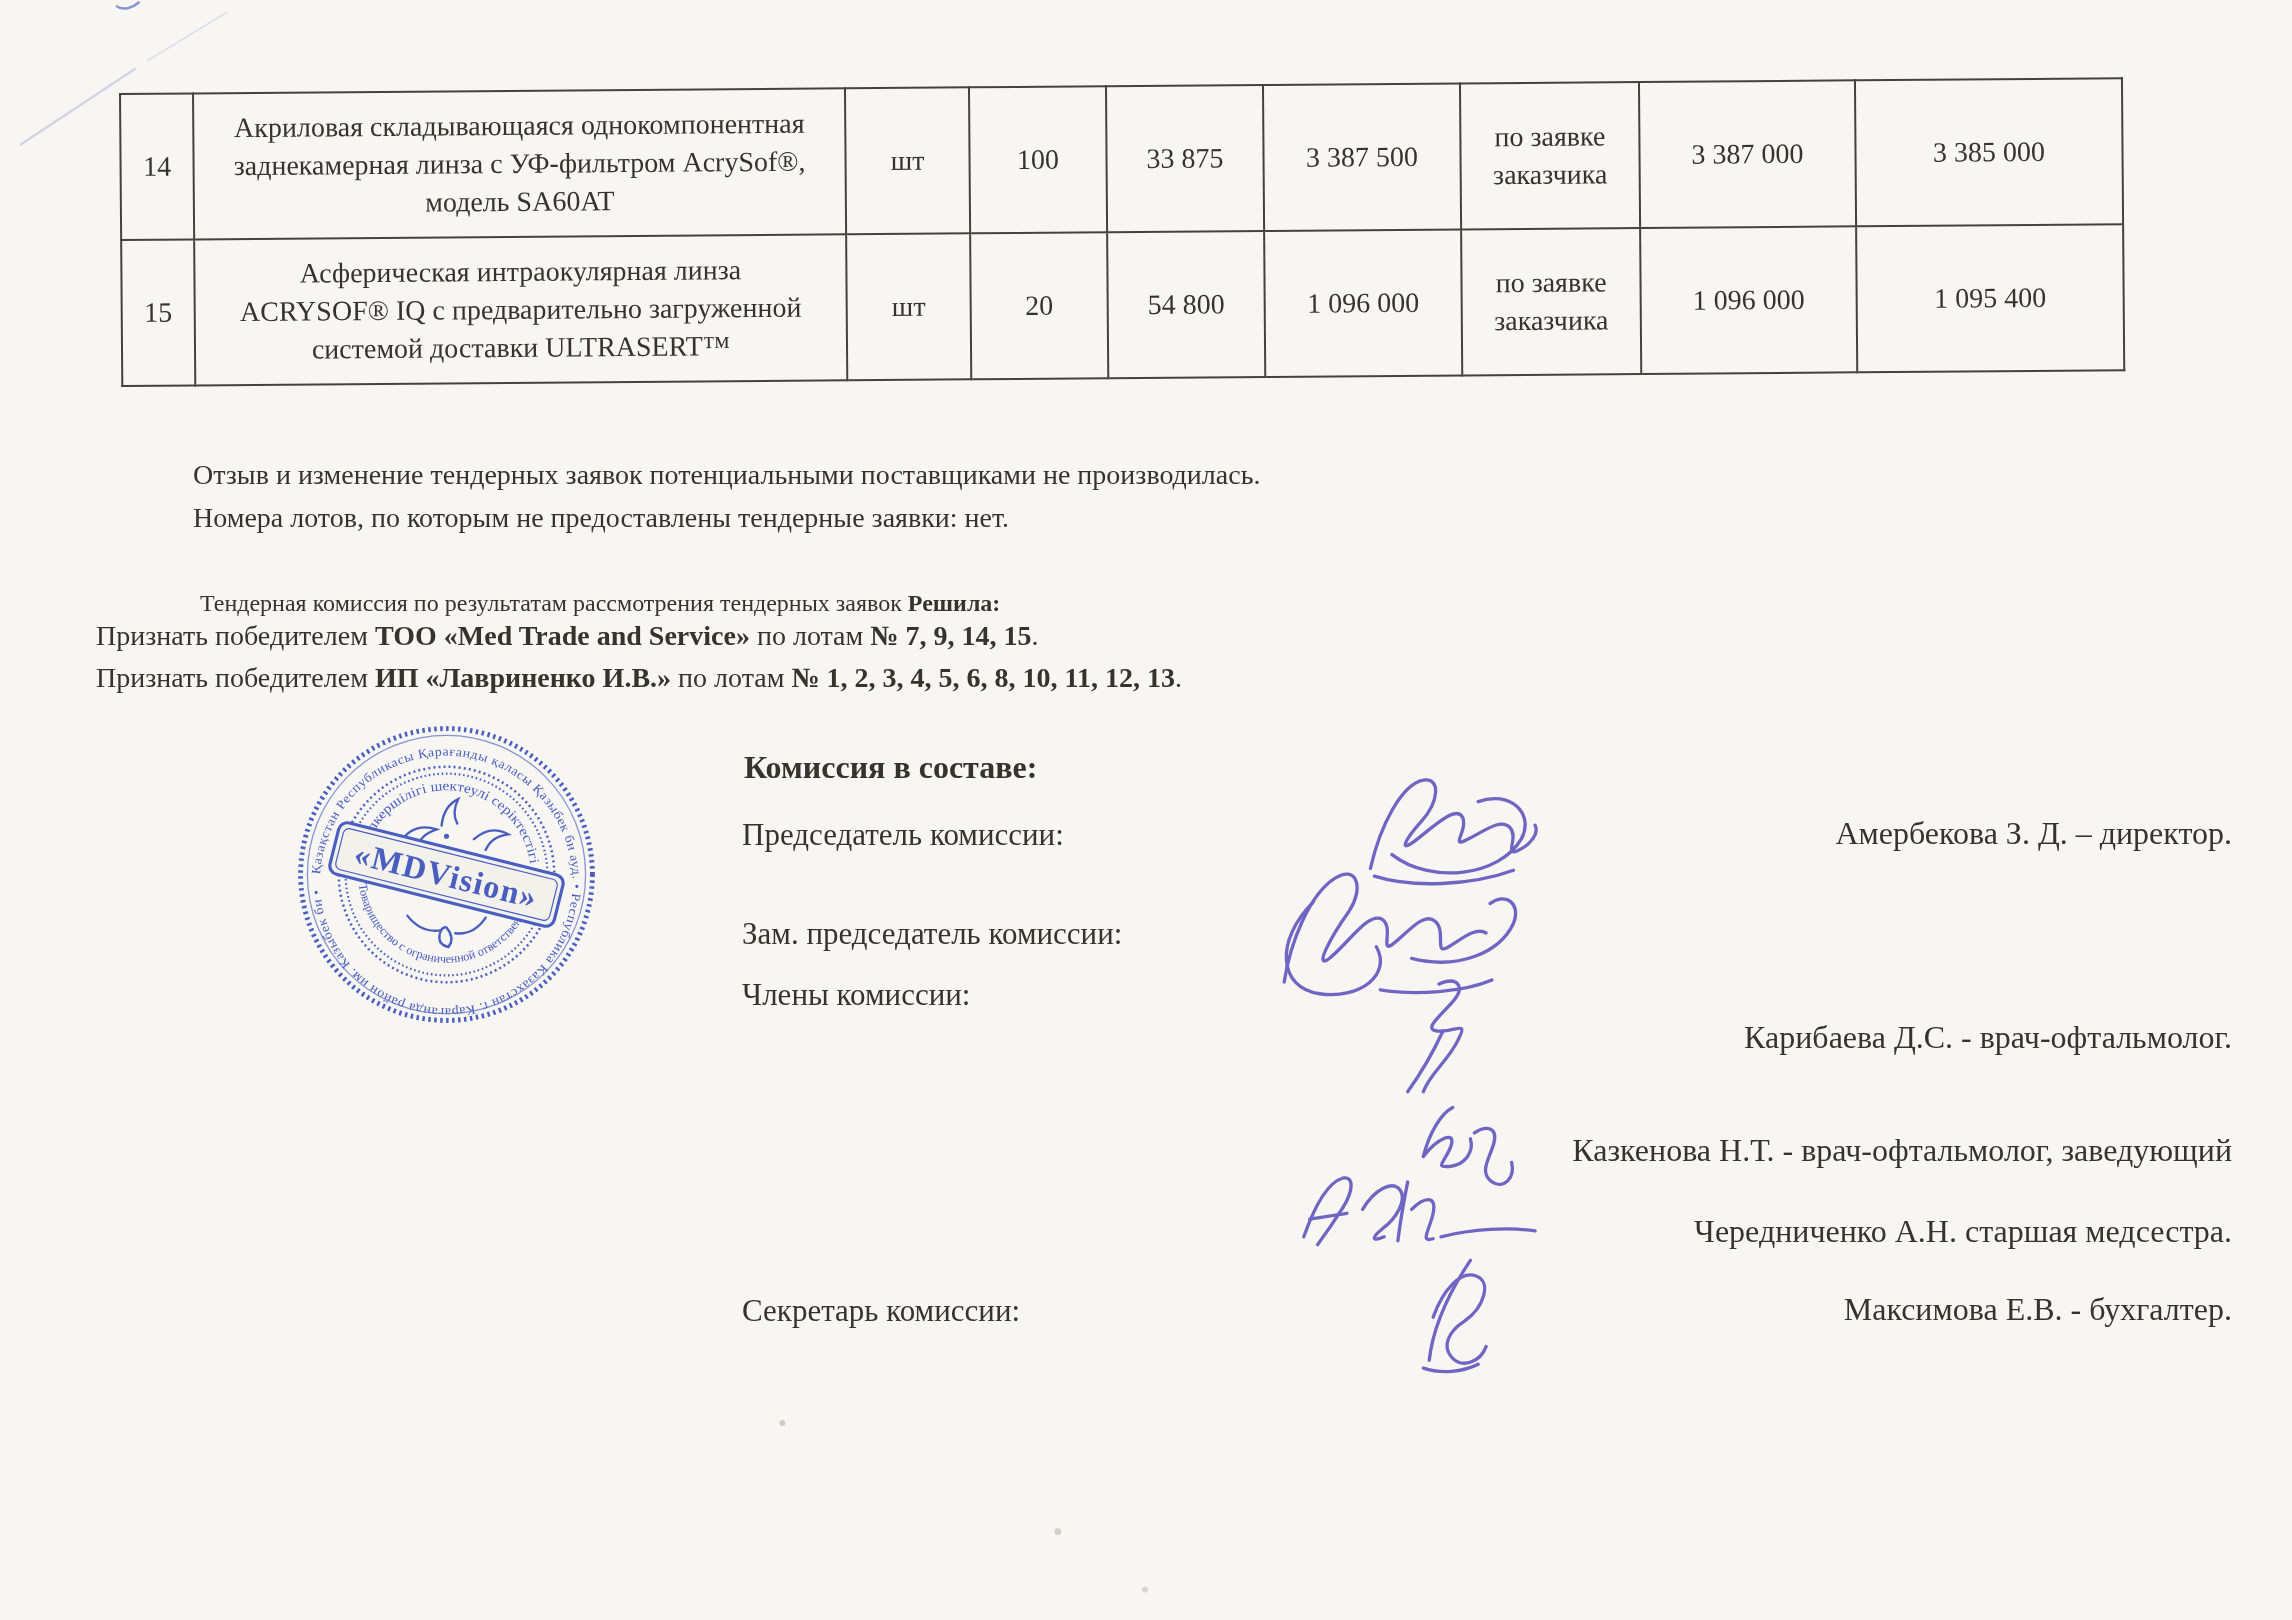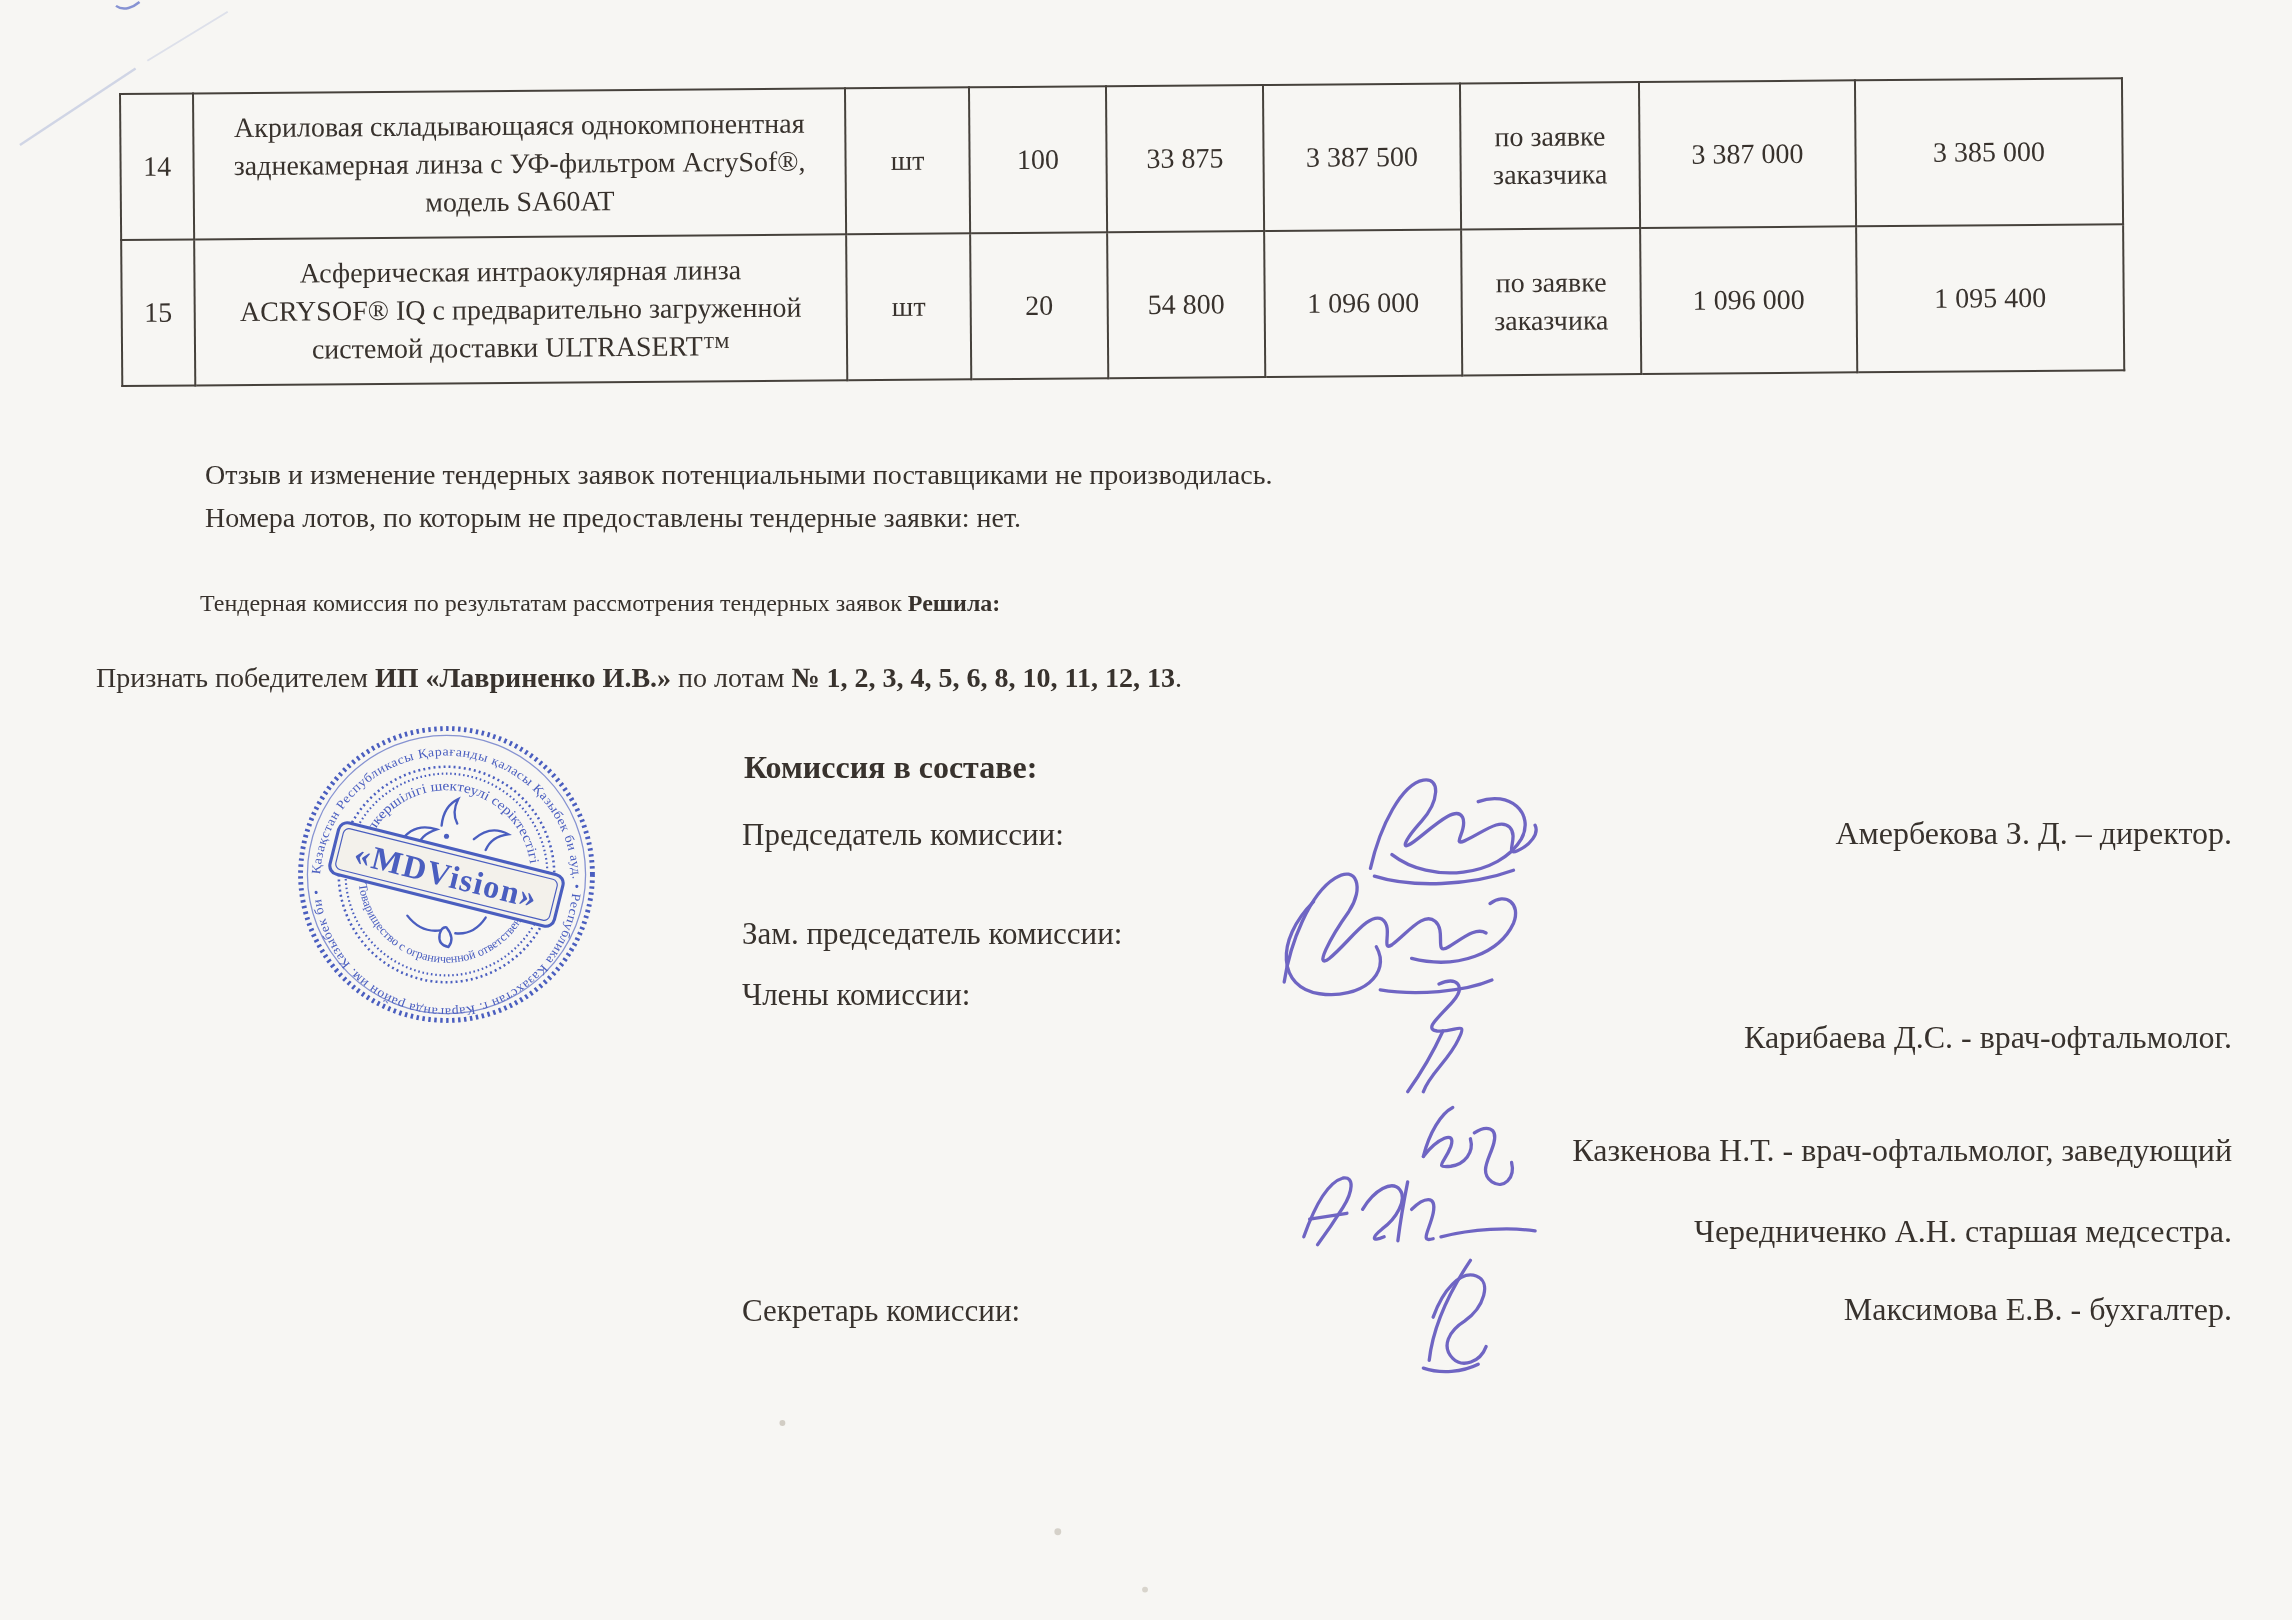--- a/index.html
+++ b/index.html
@@ -19,21 +19,21 @@
   table.lots td{
     border:2px solid #46413b;
     text-align:center;vertical-align:middle;
     font-size:28px;line-height:1.35;color:#38322d;
     padding:2px 7.8px;overflow:hidden;
   }
   table.lots tr{height:146px;}
   td.name-cell{white-space:pre-line;font-size:27.4px;line-height:1.7;padding:2px 13.7px;}
   td.delivery-cell{white-space:pre-line;font-size:27.4px;line-height:1.95;}
   
-  .notes{left:193px;top:453px;font-size:28px;line-height:43px;margin-left:12px;}
+  .notes{left:193px;top:453px;font-size:28px;line-height:43px;}
   .decision-intro{left:200px;top:590px;font-size:24px;}
   .decision-line1{left:96px;top:620px;font-size:28px;}
   .decision-line2{left:96px;top:662px;font-size:28px;text-align:right;}
   .b{font-weight:bold;}
   
   .c-label{position:absolute;left:742px;font-size:31px;white-space:nowrap;}
   .c-name{position:absolute;right:61px;font-size:32px;white-space:nowrap;text-align:left;}
   .c-heading{position:absolute;left:744px;top:749px;font-size:32px;font-weight:bold;}
   
   .stamp-svg{position:absolute;left:280px;top:708px;width:333px;height:333px;
@@ -99,20 +99,21 @@
   </tbody>
     </table>
 
   <div class="abs notes">
     <div>Отзыв и изменение тендерных заявок потенциальными поставщиками не производилась.</div>
     <div>Номера лотов, по которым не предоставлены тендерные заявки: нет.</div>
   </div>
 
   <div class="abs decision-intro"><span>Тендерная комиссия по результатам рассмотрения тендерных заявок </span><span class="b">Решила:</span></div>
 
+  <div class="abs decision-line1"><span>Признать победителем </span><span class="b">ТОО «Med Trade and Service»</span><span> по лотам </span><span class="b">№ 7, 9, 14, 15</span><span>.</span></div>
 
   <div class="abs decision-line2"><span>Признать победителем </span><span class="b">ИП «Лавриненко И.В.»</span><span> по лотам </span><span class="b">№ 1, 2, 3, 4, 5, 6, 8, 10, 11, 12, 13</span><span>.</span></div>
 
   <div class="c-heading">Комиссия в составе:</div>
 
   <div class="c-label" style="top:817px">Председатель комиссии:</div>
   <div class="c-name" style="top:815px">Амербекова З. Д. – директор.</div>
 
   <div class="c-label" style="top:916px">Зам. председатель комиссии:</div>
 

